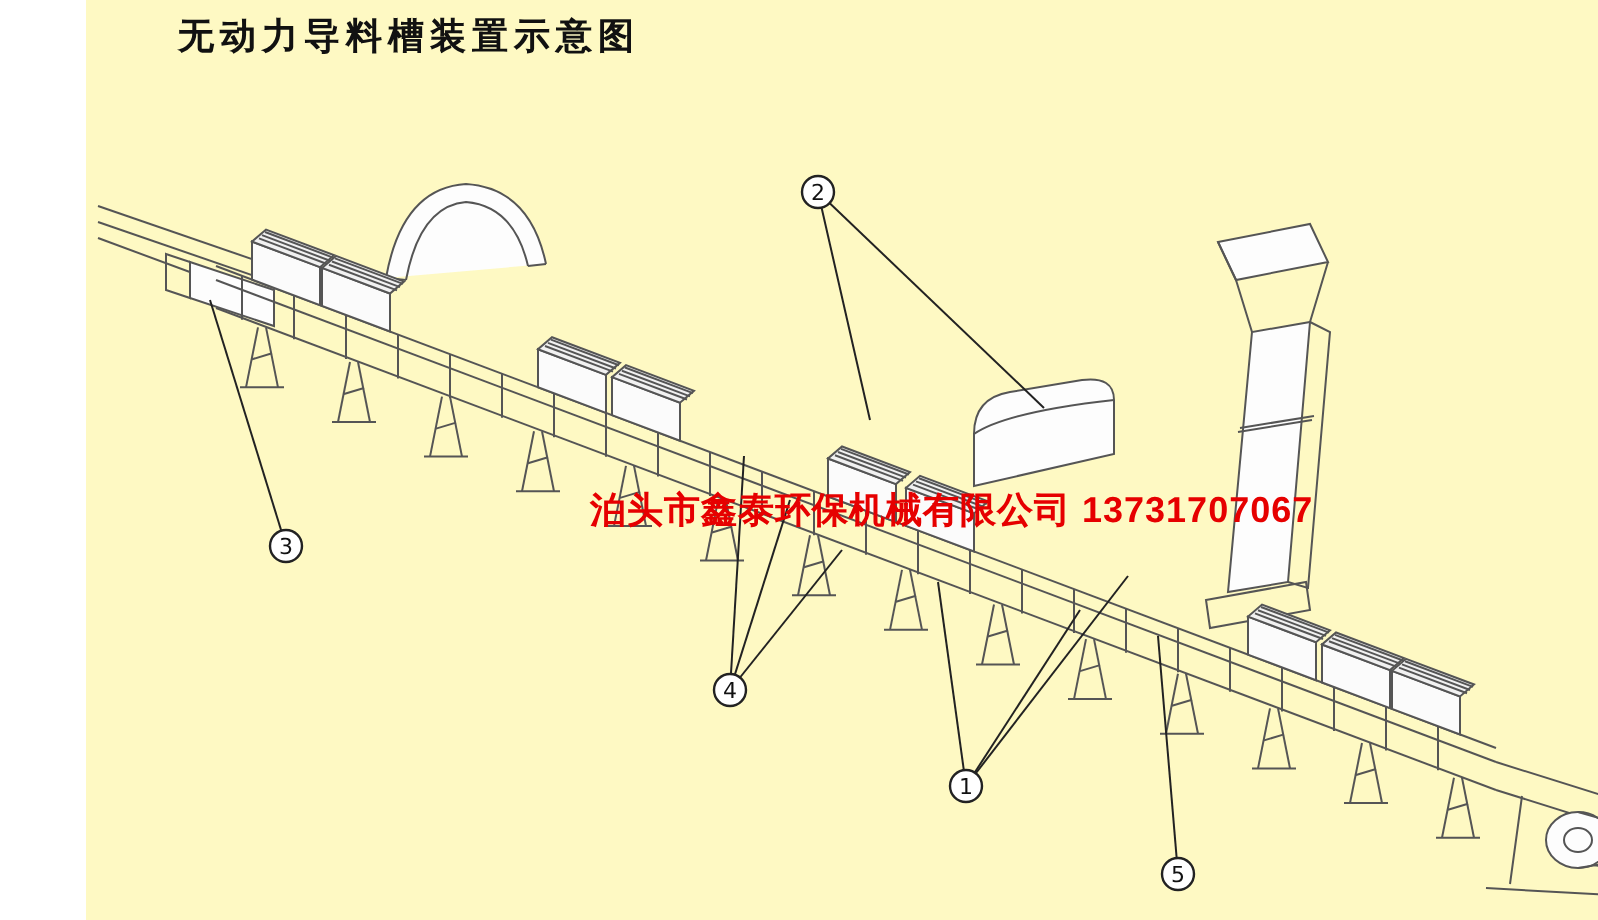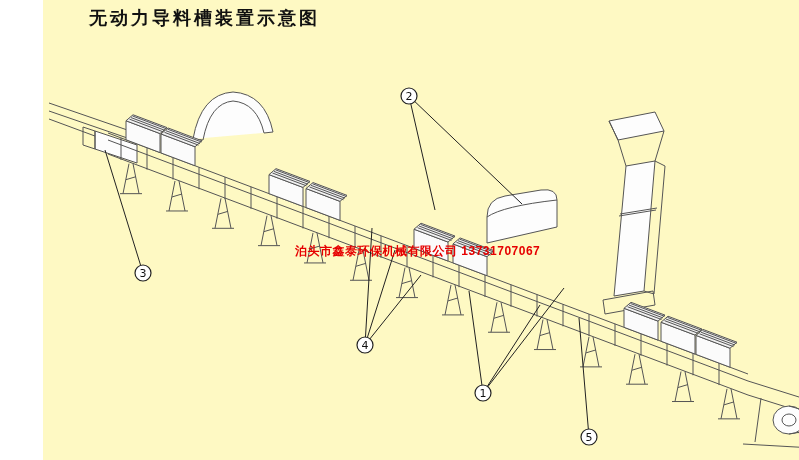--- a/index.html
+++ b/index.html
@@ -18,21 +18,21 @@
     font-family:"Liberation Serif", serif;
     font-size:18px;
     font-weight:700;
     letter-spacing:3px;
     color:#111;
   }
   .watermark{
     position:absolute;
     left:252px;top:243px;
     width:300px;
-    font-size:12px;
+    font-size:18px;
     font-weight:700;
     color:#e60000;
     letter-spacing:0.5px;
     white-space:nowrap;
     z-index:5;
   }
   svg.drawing{position:absolute;left:0;top:0;}
   .ln{stroke:#555;fill:none;stroke-width:1;}
   .fillwhite{fill:#fdfdfd;}
   .callout-text{

